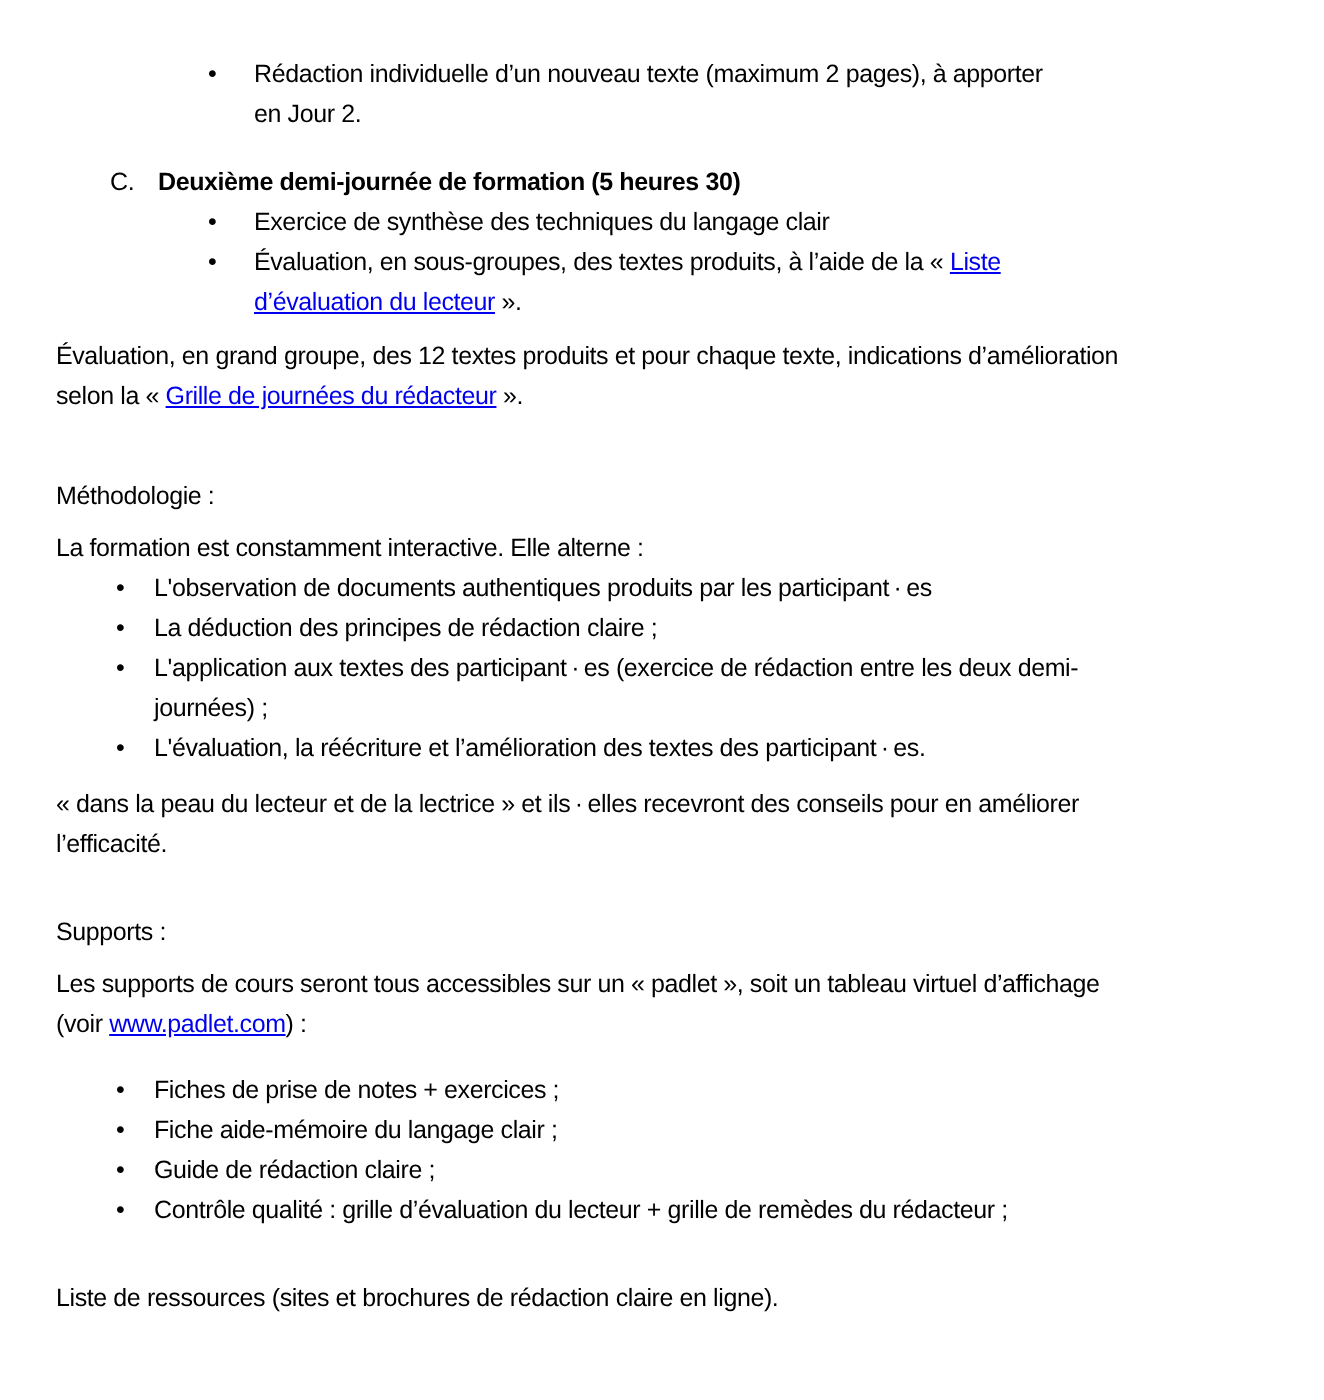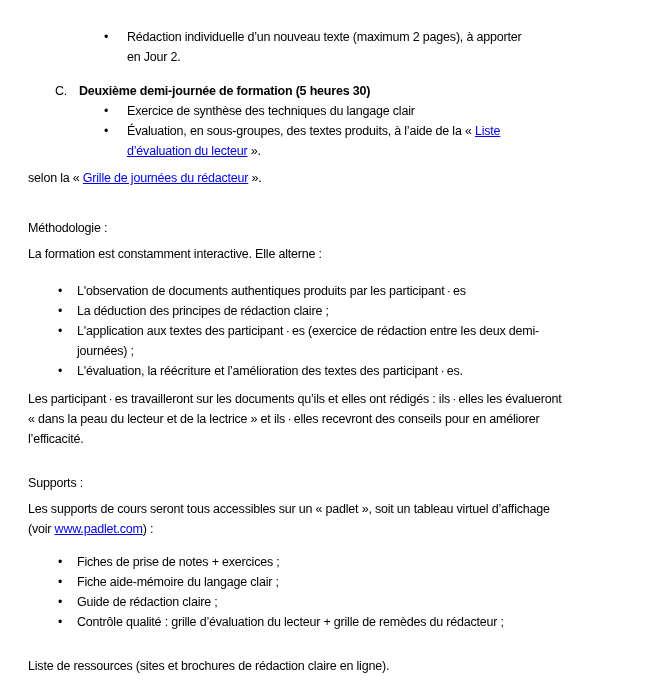--- a/index.html
+++ b/index.html
@@ -21,21 +21,21 @@
   .b-sm .bullet{ width:19px; }
   .txt{ min-width:0; }
   .heading-row{ display:flex; margin-left:27px; margin-top:14px; }
   .marker{ flex:none; width:24px; }
   .title{ font-weight:bold; }
   .link{ color:var(--link,#0000ee); text-decoration:underline; cursor:pointer; }
   .mt-a{ margin-top:2px; }
   .mt-d{ margin-top:7px; }
   .mt-e{ margin-top:30px; }
   .mt-f{ margin-top:6px; }
-  .mt-g{ margin-top:17px; }
+  .mt-g{ }
   .mt-h{ margin-top:8px; }
   .mt-i{ margin-top:24px; }
   .mt-j{ margin-top:6px; }
   .mt-k{ margin-top:13px; }
   .mt-l{ margin-top:24px; }
 </style>
 </head>
 <body style="--link: #0000ee; --text: #000000; background: rgb(255, 255, 255);">
 
 <div class="page">
@@ -63,20 +63,21 @@
     <div class="row b-lg">
       <span class="bullet"></span>
       <span class="txt">
         <span class="line"><span>Évaluation, en sous-groupes, des textes produits, à l’aide de la « </span><span class="link">Liste</span></span>
         <span class="line"><span class="link">d’évaluation du lecteur</span><span> ».</span></span>
       </span>
     </div>
   </div>
 
   <div class="mt-d">
+    <span class="line">Évaluation, en grand groupe, des 12 textes produits et pour chaque texte, indications d’amélioration</span>
     <span class="line"><span>selon la « </span><span class="link">Grille de journées du rédacteur</span><span> ».</span></span>
   </div>
 
   <div class="mt-e">Méthodologie :</div>
   <div class="mt-f">La formation est constamment interactive. Elle alterne :</div>
 
   <div class="mt-g">
     <div class="row b-sm">
       <span class="bullet"></span>
       <span class="txt">
@@ -98,21 +99,20 @@
     </div>
     <div class="row b-sm">
       <span class="bullet"></span>
       <span class="txt">
         <span class="line">L'évaluation, la réécriture et l’amélioration des textes des participant · es.</span>
       </span>
     </div>
   </div>
 
   <div class="mt-h">
-    <span class="line">Les participant · es travailleront sur les documents qu’ils et elles ont rédigés : ils · elles les évalueront</span>
     <span class="line">« dans la peau du lecteur et de la lectrice » et ils · elles recevront des conseils pour en améliorer</span>
     <span class="line">l’efficacité.</span>
   </div>
 
   <div class="mt-i">Supports :</div>
   <div class="mt-j">
     <span class="line">Les supports de cours seront tous accessibles sur un « padlet », soit un tableau virtuel d’affichage</span>
     <span class="line"><span>(voir </span><span class="link">www.padlet.com</span><span>) :</span></span>
   </div>
 

